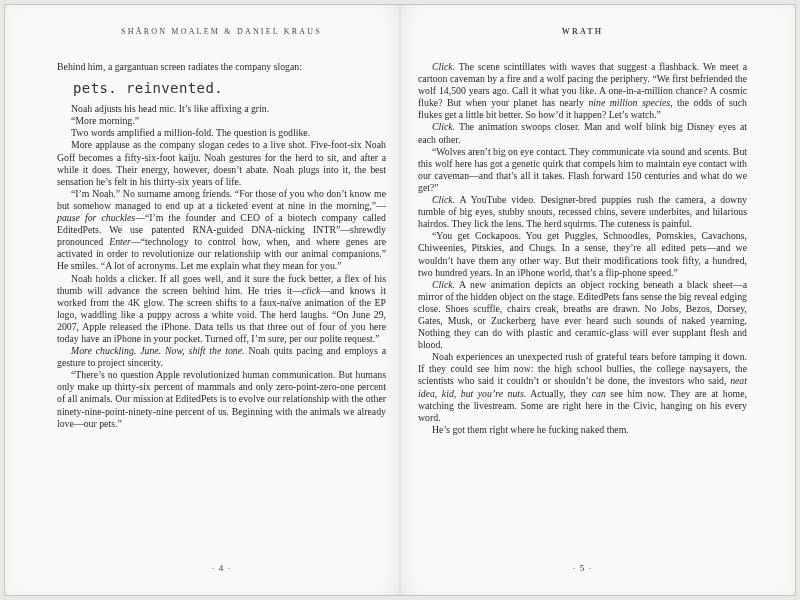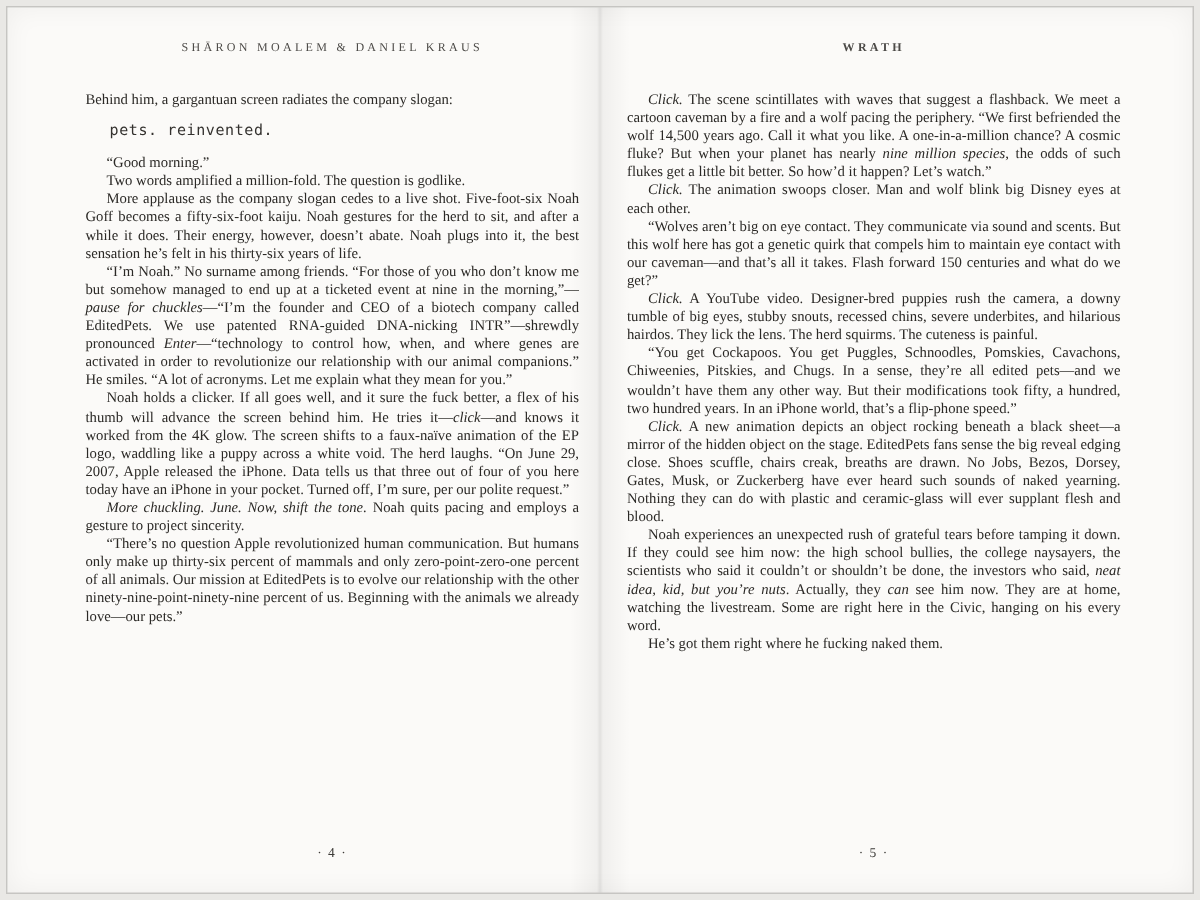--- a/index.html
+++ b/index.html
@@ -76,21 +76,21 @@
   .page-right .textblock { left: 18px; right: 48px; }
 
   .textblock p {
     margin: 0;
     text-indent: 14px;
     font-family: Liberation Serif, serif;
   }
   .textblock p.noindent { text-indent: 0; }
   .textblock p.slogan {
     font-family: "DejaVu Sans Mono", monospace;
-    font-size: 10px;
+    font-size: 14px;
     letter-spacing: 0.4px;
     color: #33312e;
     text-indent: 16px;
     margin: 9px 0 9px 0;
     text-align: left;
   }
   .folio {
     position: absolute;
     bottom: 22px;
     text-align: center;
@@ -105,21 +105,22 @@
 <body>
 
 <div class="photo">
   <div class="spread">
 
     <div class="page page-left">
       <div class="running-header">Shāron Moalem &amp; Daniel Kraus</div>
       <div class="textblock">
           <p class="noindent">Behind him, a gargantuan screen radiates the company slogan:</p>
           <p class="slogan">pets. reinvented.</p>
-          <p class="indent">“Good morning.”</p>
+          <p class="indent">Noah adjusts his head mic. It’s like affixing a grin.</p>
+          <p class="indent">“More morning.”</p>
           <p class="indent">Two words amplified a million-fold. The question is godlike.</p>
           <p class="indent">More applause as the company slogan cedes to a live shot. Five-foot-six Noah Goff becomes a fifty-six-foot kaiju. Noah gestures for the herd to sit, and after a while it does. Their energy, however, doesn’t abate. Noah plugs into it, the best sensation he’s felt in his thirty-six years of life.</p>
           <p class="indent">“I’m Noah.” No surname among friends. “For those of you who don’t know me but somehow managed to end up at a ticketed event at nine in the morning,”—<i>pause for chuckles</i>—“I’m the founder and CEO of a biotech company called EditedPets. We use patented RNA-guided DNA-nicking INTR”—shrewdly pronounced <i>Enter</i>—“technology to control how, when, and where genes are activated in order to revolutionize our relationship with our animal companions.” He smiles. “A lot of acronyms. Let me explain what they mean for you.”</p>
           <p class="indent">Noah holds a clicker. If all goes well, and it sure the fuck better, a flex of his thumb will advance the screen behind him. He tries it—<i>click</i>—and knows it worked from the 4K glow. The screen shifts to a faux-naïve animation of the EP logo, waddling like a puppy across a white void. The herd laughs. “On June 29, 2007, Apple released the iPhone. Data tells us that three out of four of you here today have an iPhone in your pocket. Turned off, I’m sure, per our polite request.”</p>
           <p class="indent"><i>More chuckling. June. Now, shift the tone.</i> Noah quits pacing and employs a gesture to project sincerity.</p>
           <p class="indent">“There’s no question Apple revolutionized human communication. But humans only make up thirty-six percent of mammals and only zero-point-zero-one percent of all animals. Our mission at EditedPets is to evolve our relationship with the other ninety-nine-point-ninety-nine percent of us. Beginning with the animals we already love—our pets.”</p>
         </div>
       <div class="folio">· 4 ·</div>
     </div>
 

